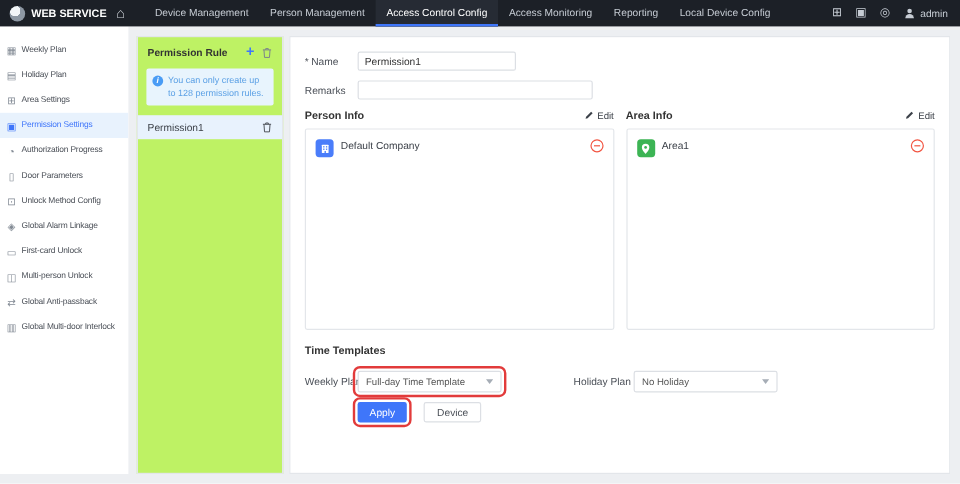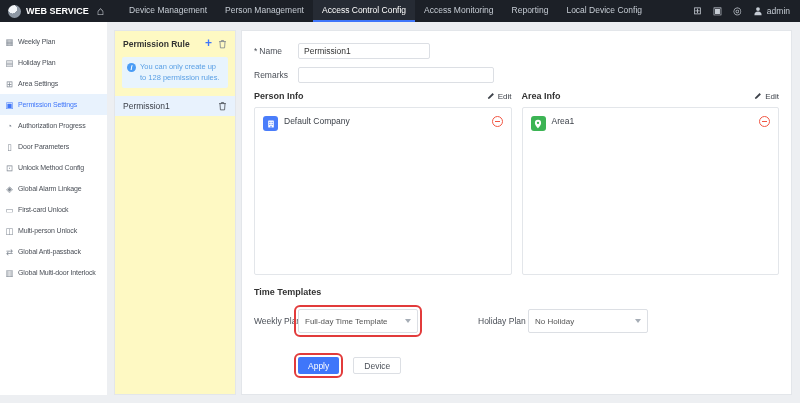--- a/index.html
+++ b/index.html
@@ -44,21 +44,21 @@
     padding: 0 5px; font-size: 7px; letter-spacing: -0.15px;
     color: #4a4f57; cursor: pointer; white-space: nowrap; overflow: hidden;
   }
   .side-item .s-icon { width: 9px; flex: none; text-align: center; color: #828a94; font-size: 8.5px; }
   .side-item.active { background: #e8f2fd; color: #3f76fa; }
   .side-item.active .s-icon { color: #3f76fa; }
 
   
   .rule-panel {
     position: absolute; left: 114px; top: 30px; bottom: 8px; width: 122px;
-    background: #fef9c3; border: 1px solid #e3e6ea;
+    background: #bef264; border: 1px solid #e3e6ea;
   }
   .rule-header { display: flex; align-items: center; padding: 8px 8px 6px; }
   .rule-title { font-size: 8.5px; font-weight: bold; color: #333; flex: 1; white-space: nowrap; }
   .icon-btn { cursor: pointer; display: flex; align-items: center; justify-content: center; margin-left: 6px; color: #7b828c; }
   .plus-icon { color: #3f76fa; font-size: 12px; line-height: 0.8; font-weight: bold; }
   .info-box {
     margin: 2px 7px 8px; background: #e8f4fd; border-radius: 2px; padding: 5px;
     display: flex; gap: 4px; font-size: 7.5px; color: #5ba0e5; line-height: 1.4;
   }
   .info-i {
@@ -116,32 +116,32 @@
   }
   .remove-btn::after {
     content: ""; position: absolute; left: 2px; right: 2px; top: 4px; height: 1px; background: #f25643;
   }
 
   .tt-title { font-size: 9px; font-weight: bold; color: #333; margin: 12px 0; }
   .tt-row { display: flex; align-items: center; font-size: 8.5px; color: #4a4f57; }
   .tt-label { width: 44px; flex: none; white-space: nowrap; }
   .holiday-label { margin-left: 60px; width: 50px; }
   .select {
-    width: 120px; height: 24px; border: 1px solid #dcdfe4; border-radius: 2px;
+    width: 120px; height: 18px; border: 1px solid #dcdfe4; border-radius: 2px;
     display: flex; align-items: center; gap: 4px; padding: 0 6px;
     font-size: 8px; color: #555; cursor: pointer; background: #fff;
   }
   .select .sel-value { flex: 1; white-space: nowrap; overflow: hidden; }
   .caret {
     width: 0; height: 0; flex: none;
     border-left: 3px solid transparent; border-right: 3px solid transparent; border-top: 4px solid #a6adb6;
   }
   .annotated { outline: 2px solid #e23b3b; outline-offset: 2px; }
 
-  .btn-row { display: flex; align-items: center; margin-top: 24px; padding-left: 44px; }
+  .btn-row { display: flex; align-items: center; margin-top: 8px; padding-left: 44px; }
   .btn {
     height: 17px; border-radius: 2px; font-size: 8.5px; padding: 0 10px;
     cursor: pointer; font-family: inherit; display: flex; align-items: center;
   }
   .btn-primary { background: #3f76fa; color: #fff; border: none; }
   .btn-plain { background: #fff; color: #4a4f57; border: 1px solid #dcdfe4; margin-left: 14px; }
 </style>
 </head>
 <body>
 

